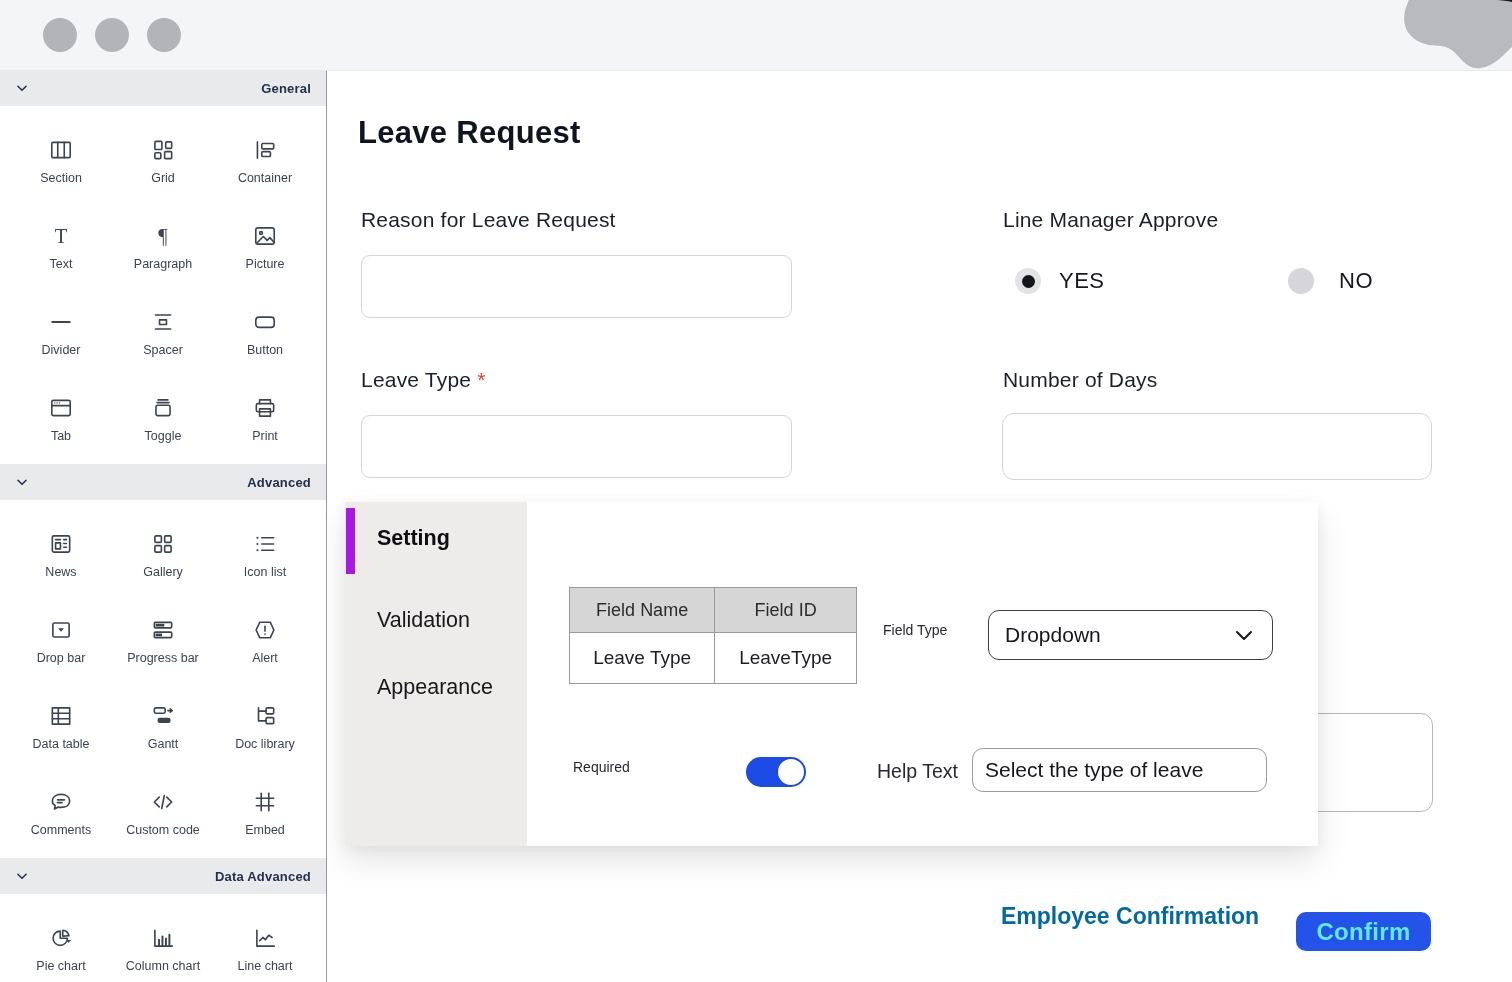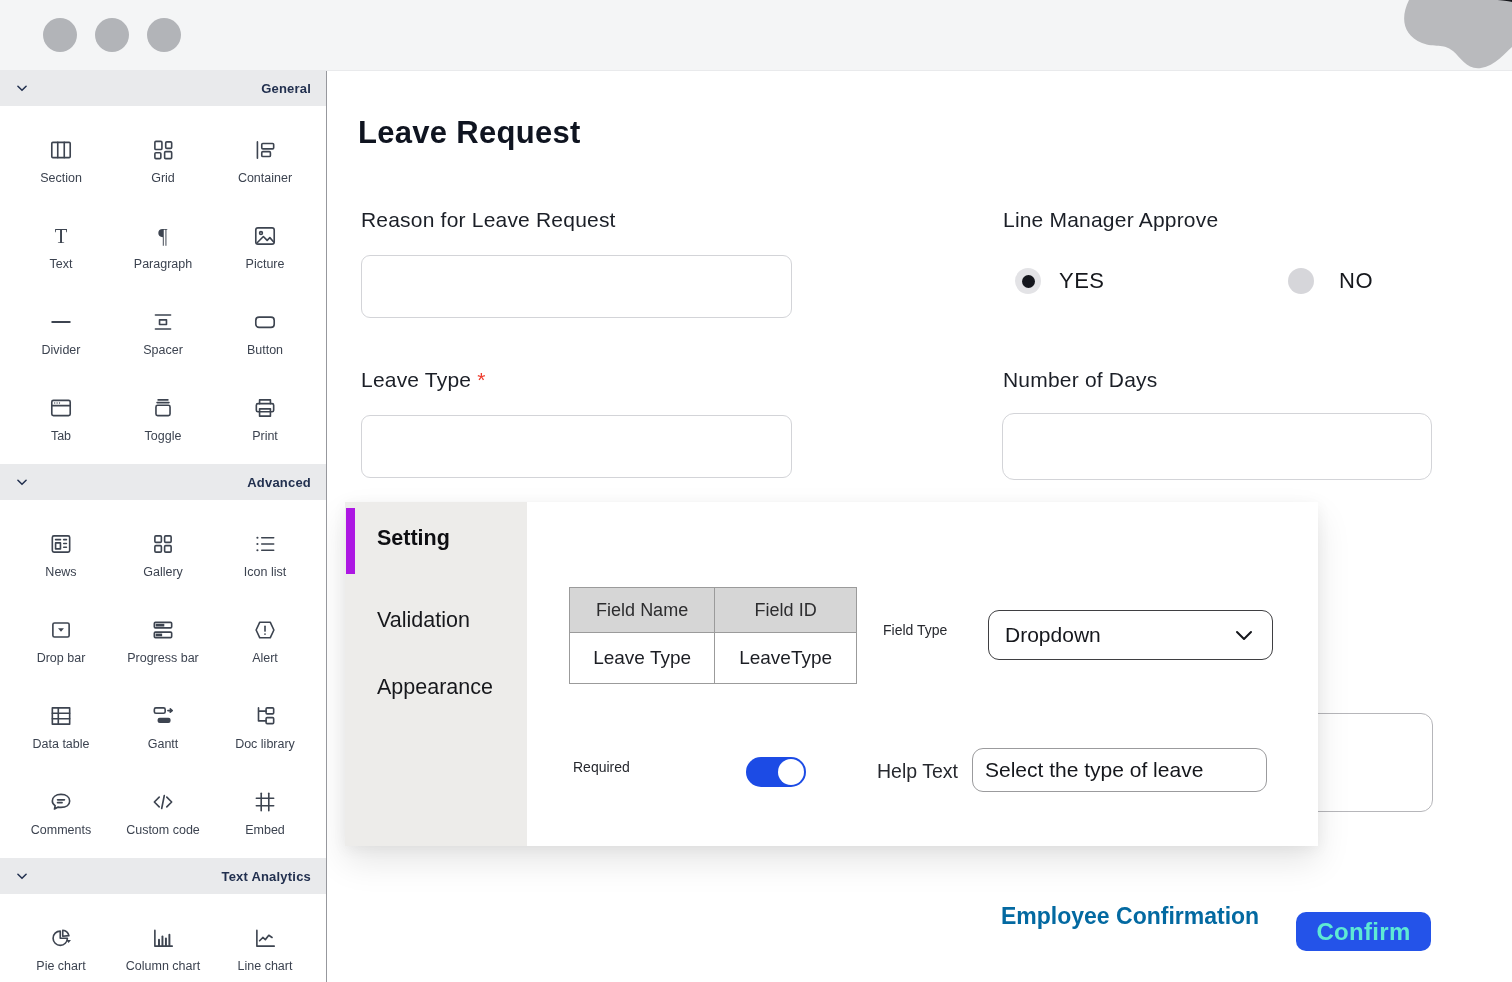--- a/index.html
+++ b/index.html
@@ -361,21 +361,21 @@
             <line x1="4" y1="15.5" x2="20" y2="15.5"></line>
           </svg>
         </div>
         <div class="sb-label">Embed</div>
       </div>
     </div>
     <div class="sb-head">
       <svg width="14" height="14" viewBox="0 0 24 24" fill="none" stroke="#22304f" stroke-width="2.6" stroke-linecap="round" stroke-linejoin="round">
         <path d="M5 9 l7 7 7-7"></path>
       </svg>
-      <span class="sb-head-label">Text Analytics</span>
+      <span class="sb-head-label">Data Advanced</span>
     </div>
     <div class="sb-grid">
       <div class="sb-item">
         <div class="sb-icon">
           <svg viewBox="0 0 24 24" fill="none" stroke="#3d4450" stroke-width="1.5" stroke-linecap="round" stroke-linejoin="round">
             <path d="M11.3 5.6 A6.6 6.6 0 1 0 17.9 12.2 L11.3 12.2 Z"></path>
             <path d="M13.6 4.8 A6.6 6.6 0 0 1 19.3 9.8 L13.6 10.4 Z"></path>
             <path d="M16.8 13.8 h4.4 l-2.2 2.8 z" fill="#3d4450" stroke="none"></path>
           </svg>
         </div>

